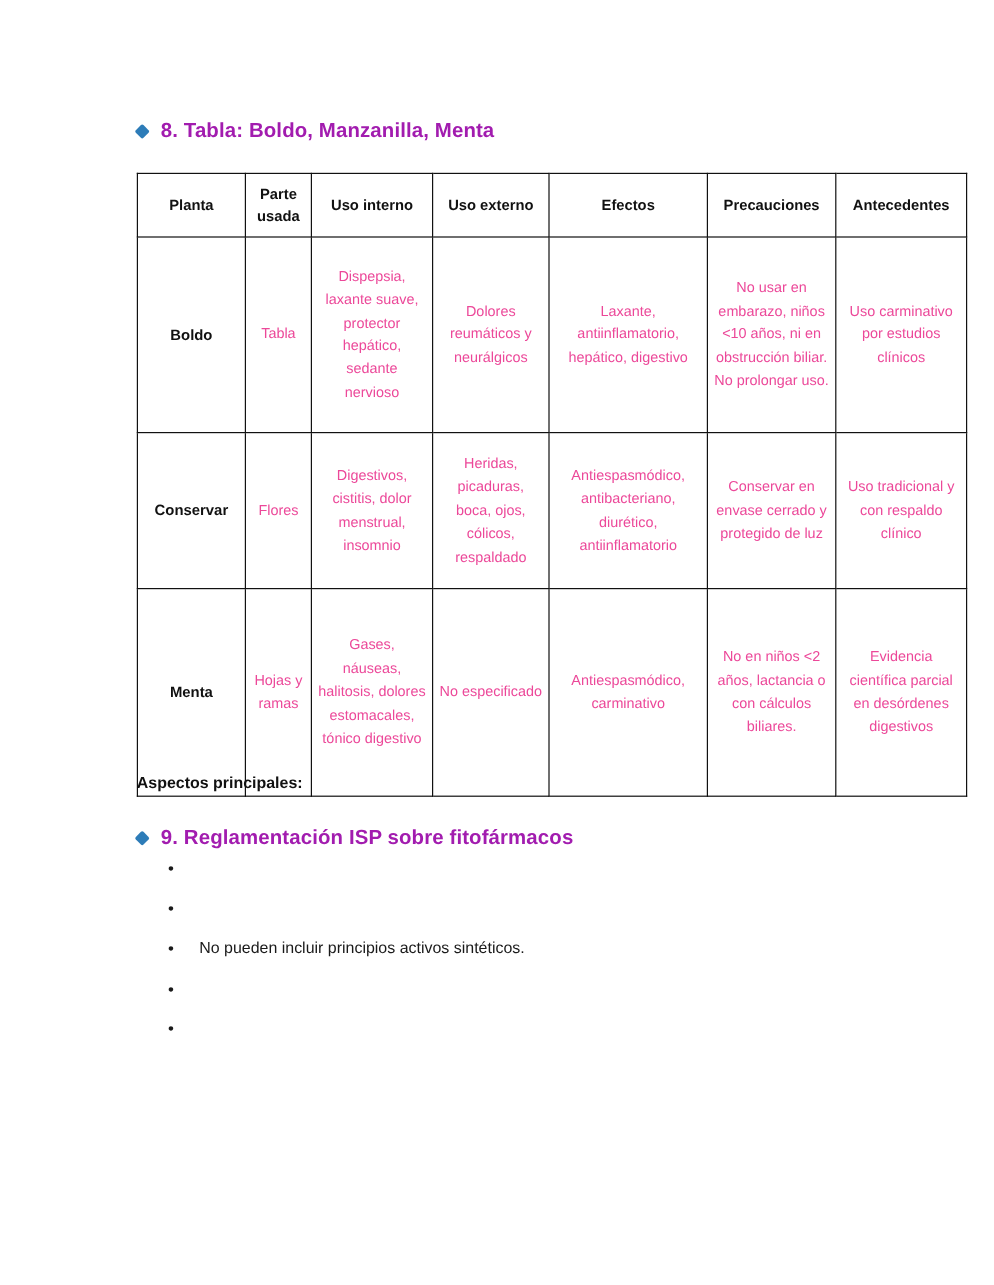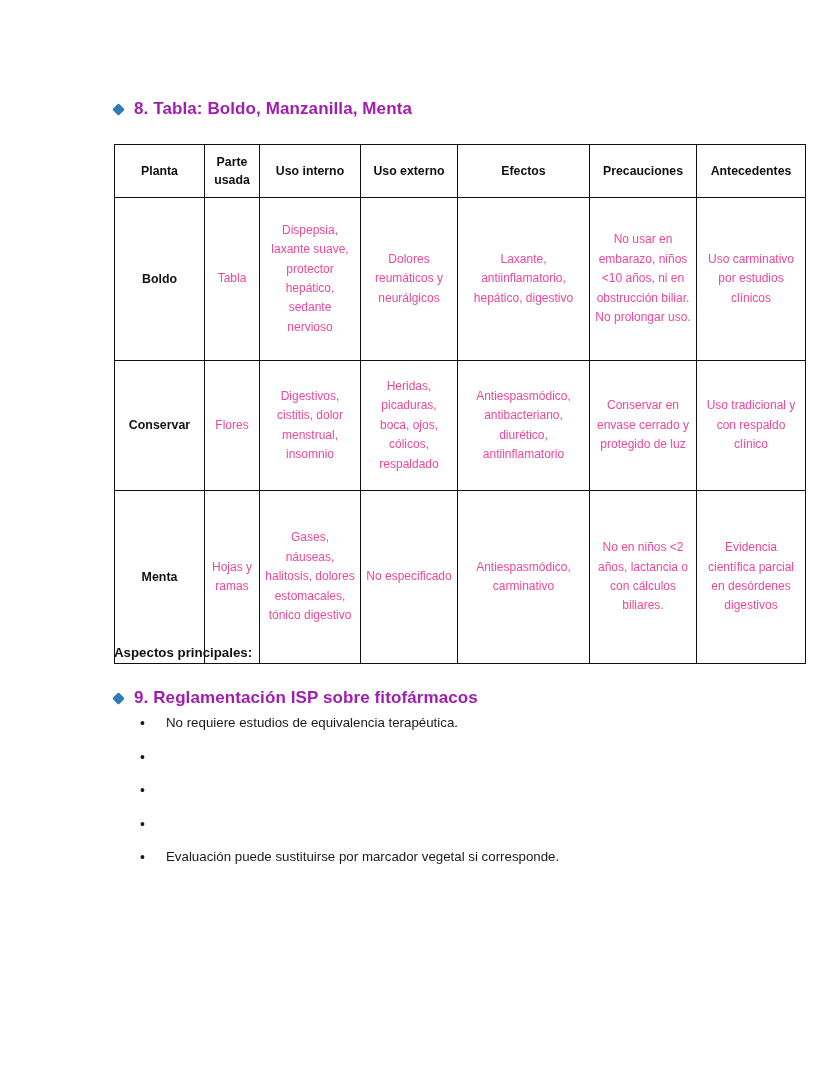--- a/index.html
+++ b/index.html
@@ -198,30 +198,29 @@
   <div class="section-heading" style="left:114px; top:688px;">
     <span class="diamond"></span>
     <span>9. Reglamentación ISP sobre fitofármacos</span>
   </div>
 
   <div class="sub-heading" style="top:645px;">Aspectos principales:</div>
 
   <ul class="bullet-list">
     <li>
       <span class="bullet-dot">•</span>
-      <span class="bullet-text">No requiere estudios de equivalencia terapéutica.</span>
-    </li>
-    <li>
-      <span class="bullet-dot">•</span>
-    </li>
-    <li>
-      <span class="bullet-dot">•</span>
-    </li>
-    <li>
-      <span class="bullet-dot">•</span>
-    </li>
-    <li>
-      <span class="bullet-dot">•</span>
-      <span class="bullet-text">Evaluación puede sustituirse por marcador vegetal si corresponde.</span>
+    </li>
+    <li>
+      <span class="bullet-dot">•</span>
+    </li>
+    <li>
+      <span class="bullet-dot">•</span>
+      <span class="bullet-text">No pueden incluir principios activos sintéticos.</span>
+    </li>
+    <li>
+      <span class="bullet-dot">•</span>
+    </li>
+    <li>
+      <span class="bullet-dot">•</span>
     </li>
   </ul>
 
 </div>
 
 </body></html>

